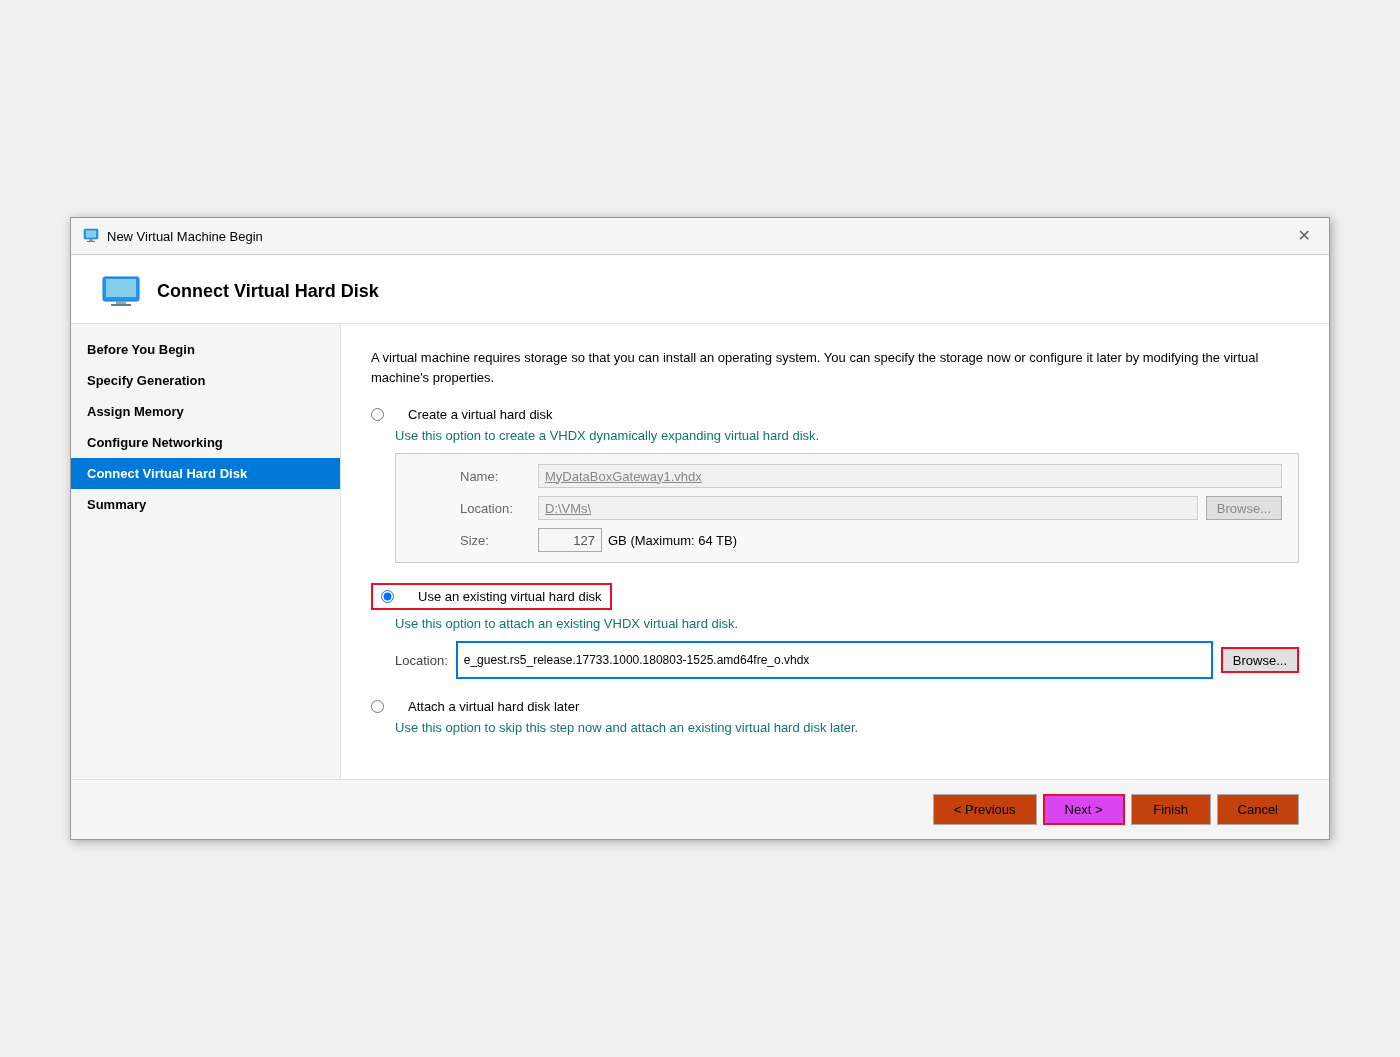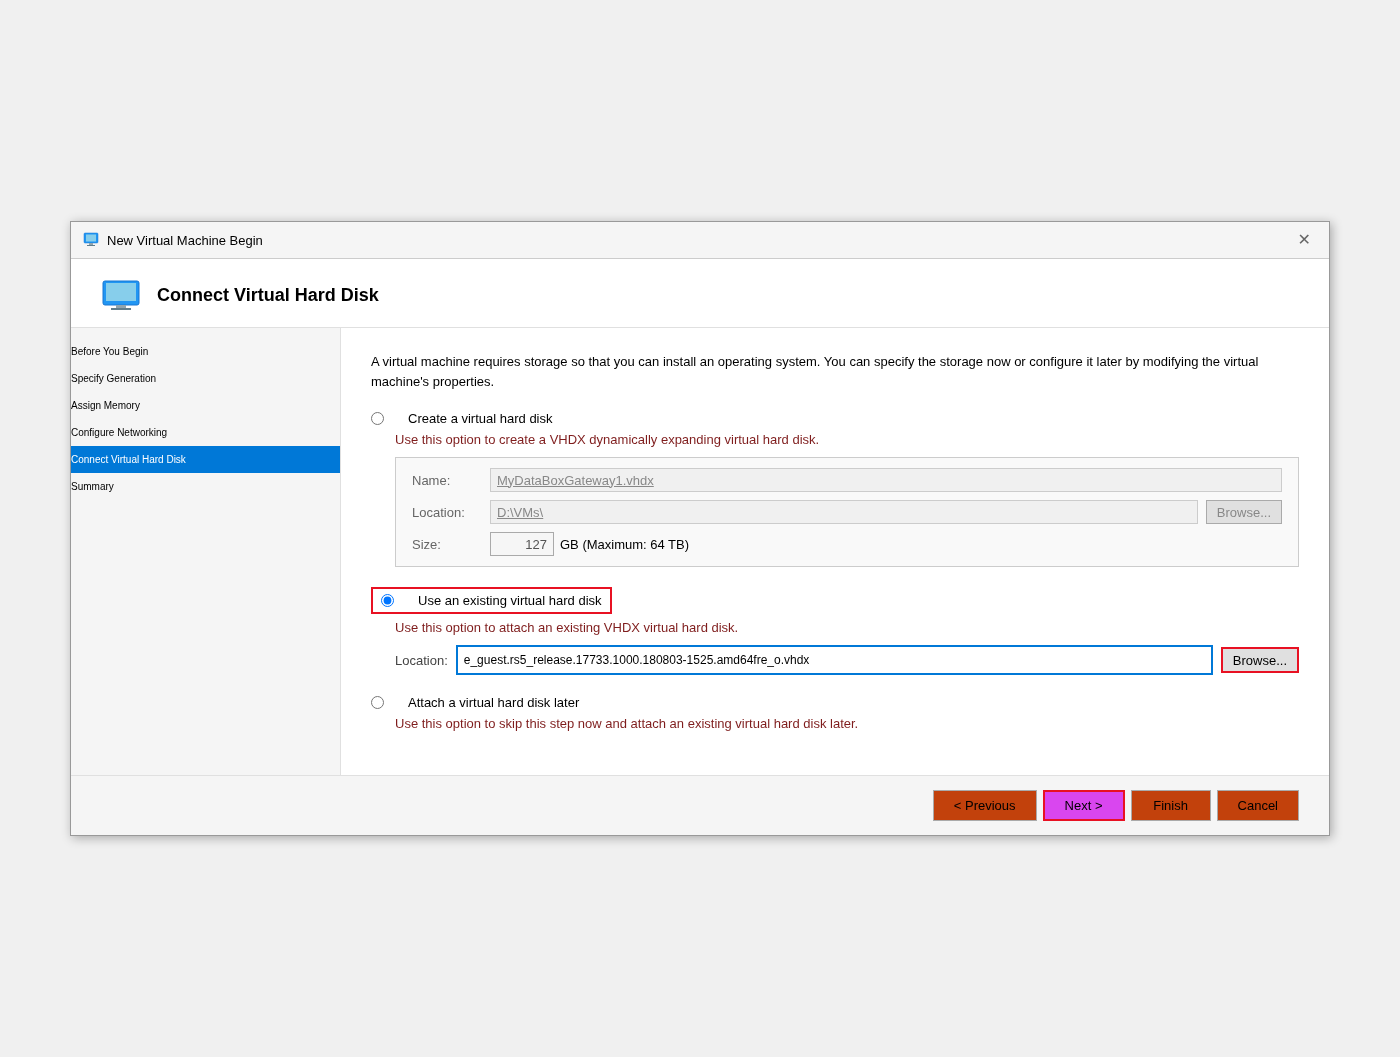--- a/index.html
+++ b/index.html
@@ -70,24 +70,25 @@
     }
 
     .sidebar {
       width: 270px;
       background: #f5f5f5;
       border-right: 1px solid #e0e0e0;
       padding: 10px 0;
       flex-shrink: 0;
     }
     .sidebar-item {
-      padding: 8px 0;
-      cursor: pointer;
-      color: #000;
-      font-size: 10px;
+      padding: 8px 16px;
+      cursor: pointer;
+      color: #000;
+      font-size: 13px;
+      font-weight: bold;
     }
     .sidebar-item.active {
       background: #0078d7;
       color: #fff;
     }
 
     .main-content {
       flex: 1;
       padding: 24px 30px;
     }
@@ -106,37 +107,38 @@
       gap: 24px;
       font-size: 13px;
       margin-bottom: 6px;
       cursor: pointer;
     }
     .radio-label input[type="radio"] {
       margin: 0;
     }
     .option-description {
       margin-left: 24px;
-      color: #7f1d1d;
+      color: #0f766e;
       margin-bottom: 10px;
       font-size: 13px;
     }
 
     .form-grid {
       margin-left: 24px;
       border: 1px solid #ccc;
       background: #f9f9f9;
       padding: 10px 16px;
       margin-bottom: 10px;
     }
     .form-row {
       display: flex;
       align-items: center;
       margin-bottom: 8px;
       gap: 8px;
+      margin-left: 48px;
     }
     .form-row:last-child { margin-bottom: 0; }
     .form-label {
       width: 70px;
       color: #666;
       font-size: 13px;
       flex-shrink: 0;
     }
     .form-input {
       flex: 1;
@@ -183,21 +185,21 @@
     .existing-location-label {
       font-size: 13px;
       color: #444;
       flex-shrink: 0;
     }
     .existing-location-input {
       flex: 1;
       border: 2px solid #0078d7;
       padding: 3px 6px;
       font-size: 12px;
-      height: 30px;
+      height: 38px;
       background: #fff;
       color: #000;
     }
     .existing-browse-btn {
       background: #e0e0e0;
       border: 2px solid #e81123;
       padding: 2px 10px;
       font-size: 13px;
       cursor: pointer;
       height: 26px;

